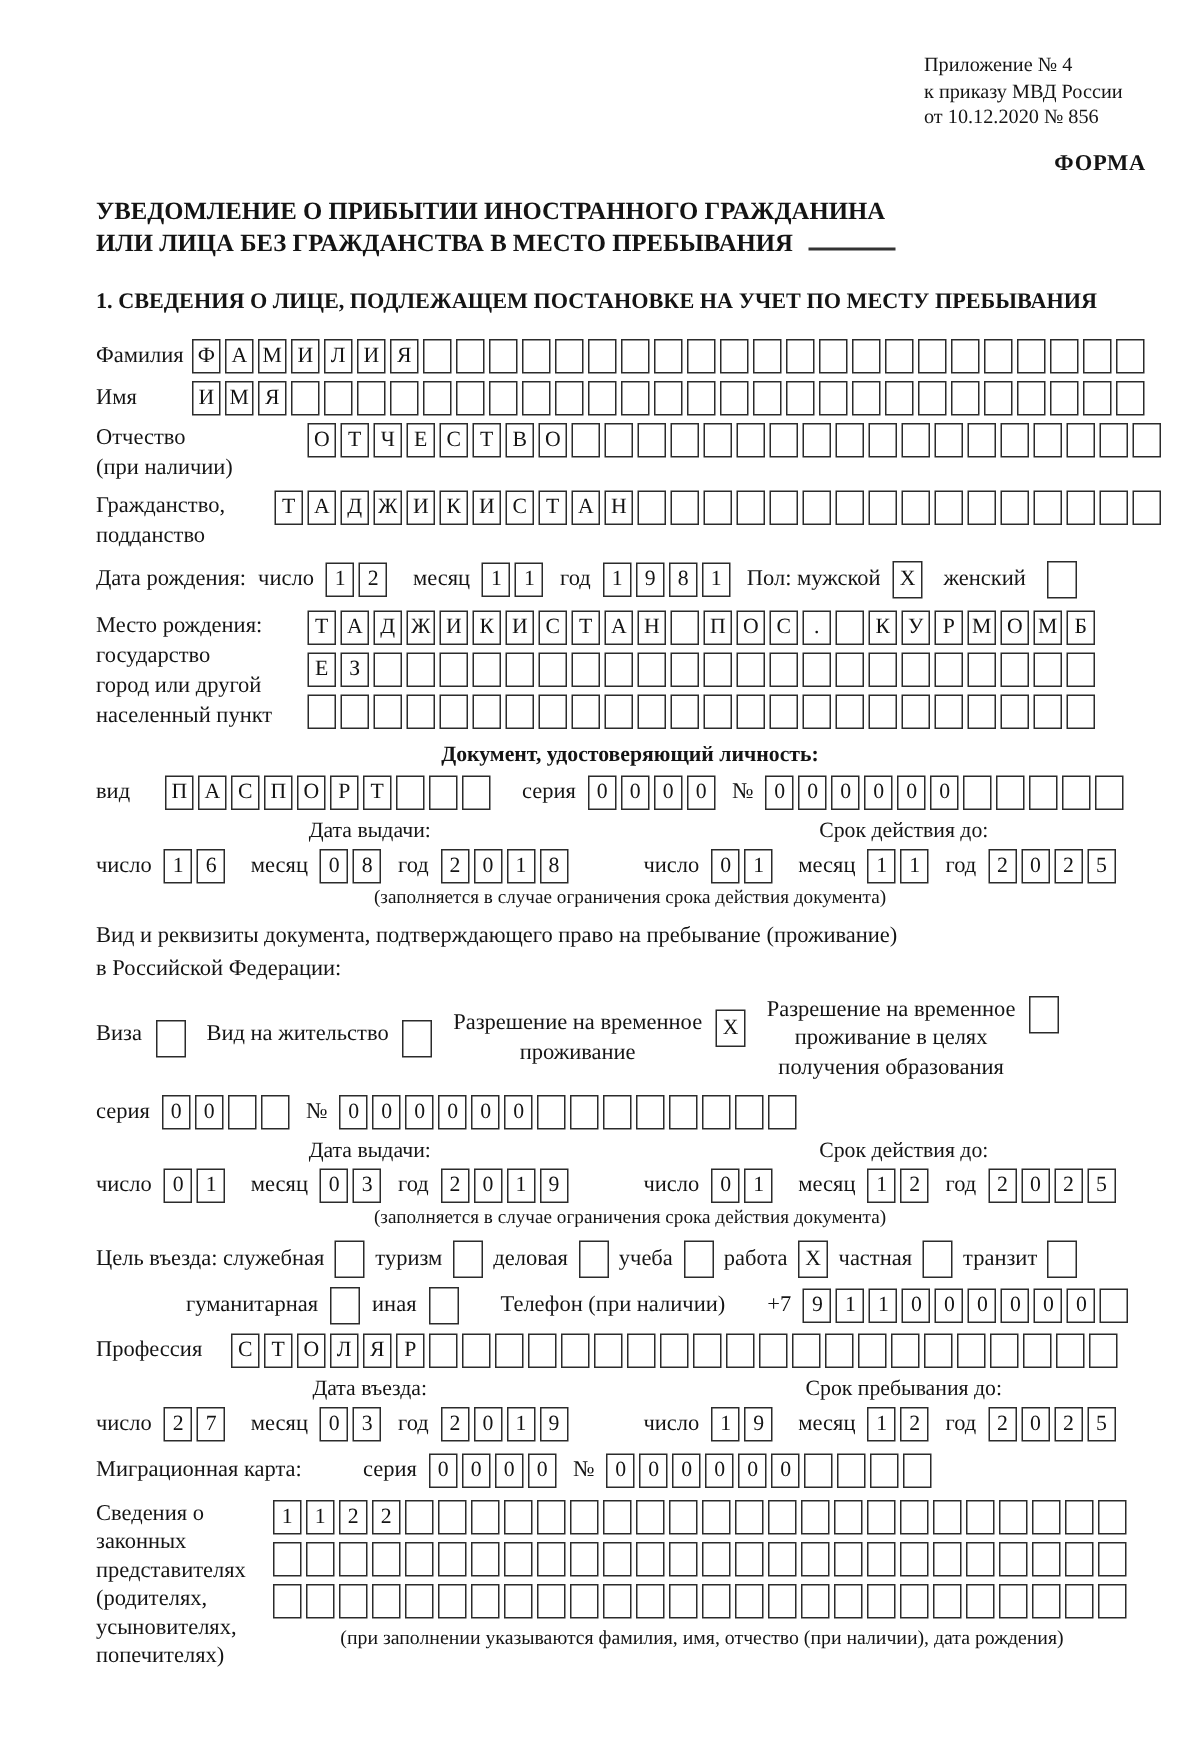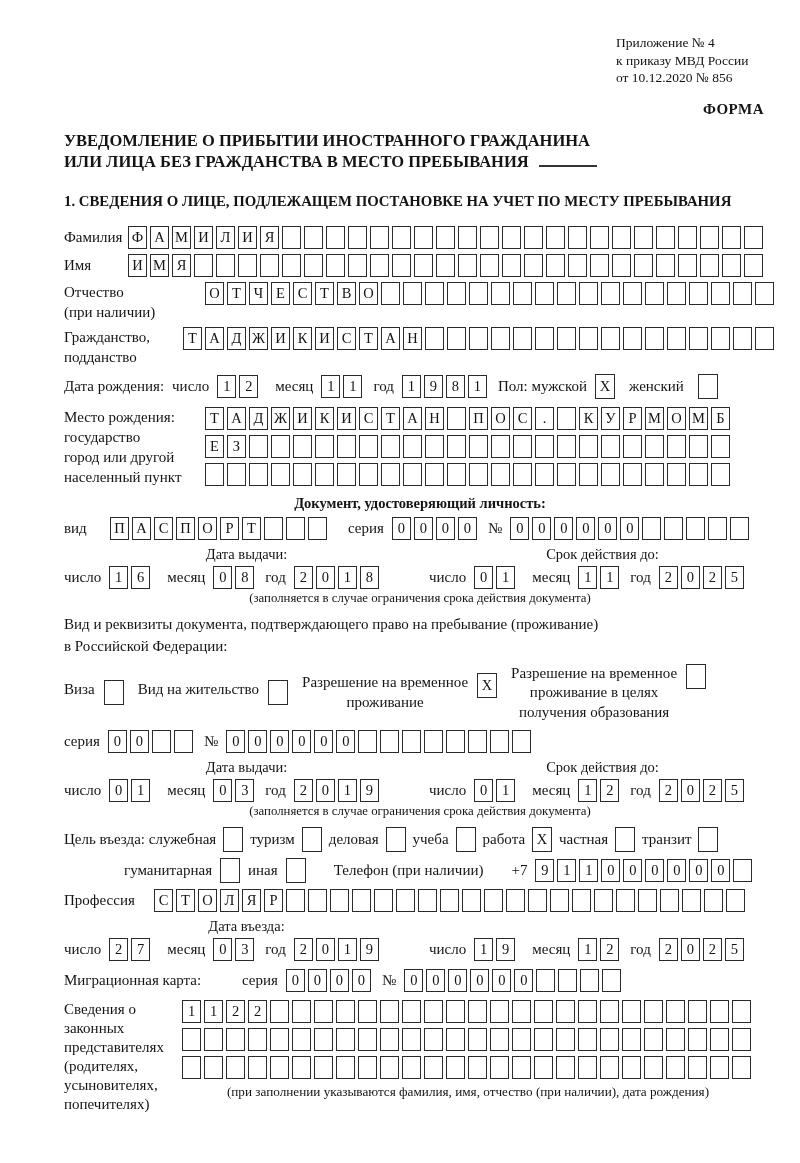--- a/index.html
+++ b/index.html
@@ -592,20 +592,21 @@
         <span class="cell"></span>
         <span class="cell"></span>
         <span class="cell"></span>
         <span class="cell"></span>
         <span class="cell"></span>
       </span>
   </div>
 
   <div class="dhdr">
     <span class="left">Дата въезда:</span>
+    <span class="right">Срок пребывания до:</span>
   </div>
   <div class="ddata">
     <span class="dgroup left">
       <span class="lbl">число</span>
       <span class="cells">
           <span class="cell">2</span>
           <span class="cell">7</span>
         </span>
       <span class="lbl gap6">месяц</span>
       <span class="cells">

